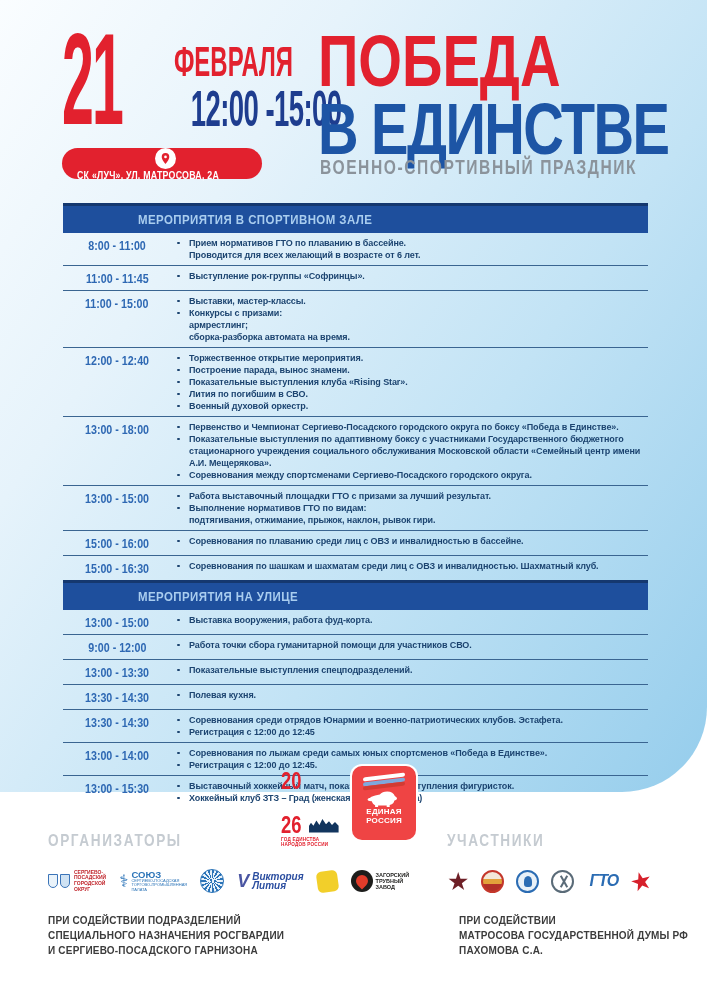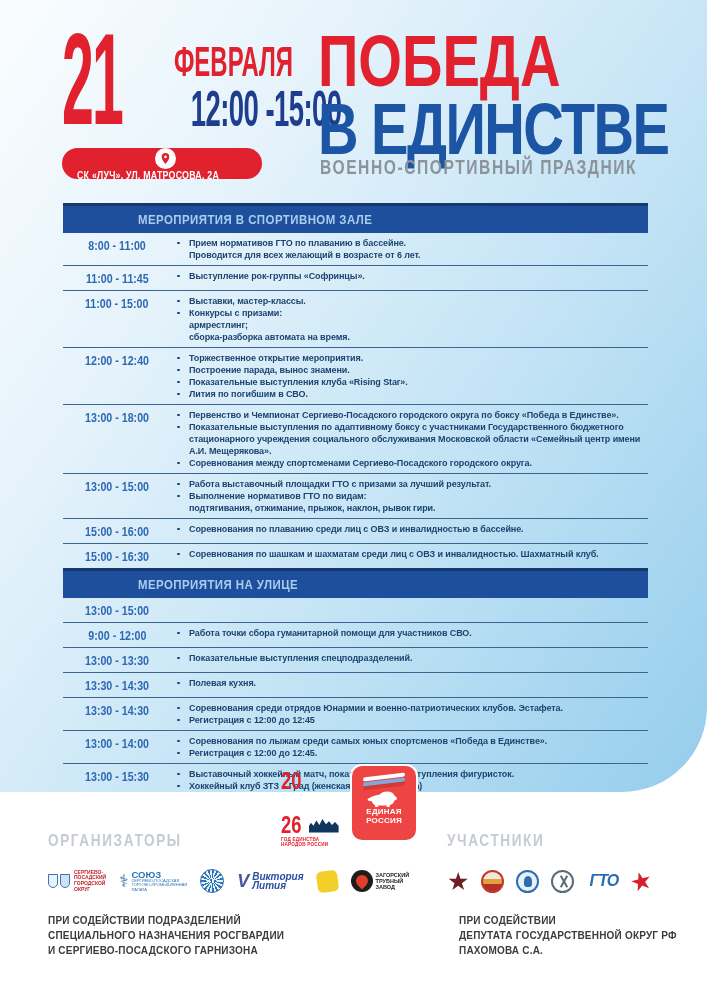--- a/index.html
+++ b/index.html
@@ -165,20 +165,21 @@
             <div class="line cont">сборка-разборка автомата на время.</div>
           </div>
         </div>
         <div class="sched-row">
           <div class="cell-time"><div class="time-text">12:00 - 12:40</div></div>
           <div class="cell-events">
             <div class="line bullet">Торжественное открытие мероприятия.</div>
             <div class="line bullet">Построение парада, вынос знамени.</div>
             <div class="line bullet">Показательные выступления клуба «Rising Star».</div>
             <div class="line bullet">Лития по погибшим в СВО.</div>
+            <div class="line bullet">Военный духовой оркестр.</div>
           </div>
         </div>
         <div class="sched-row">
           <div class="cell-time"><div class="time-text">13:00 - 18:00</div></div>
           <div class="cell-events">
             <div class="line bullet">Первенство и Чемпионат Сергиево-Посадского городского округа по боксу «Победа в Единстве».</div>
             <div class="line bullet">Показательные выступления по адаптивному боксу с участниками Государственного бюджетного стационарного учреждения социального обслуживания Московской области «Семейный центр имени А.И. Мещерякова».</div>
             <div class="line bullet">Соревнования между спортсменами Сергиево-Посадского городского округа.</div>
           </div>
         </div>
@@ -200,20 +201,23 @@
           <div class="cell-time"><div class="time-text">15:00 - 16:30</div></div>
           <div class="cell-events">
             <div class="line bullet">Соревнования по шашкам и шахматам среди лиц с ОВЗ и инвалидностью. Шахматный клуб.</div>
           </div>
         </div>
         <div class="sec-bar">
           <div class="sec-title">МЕРОПРИЯТИЯ НА УЛИЦЕ</div>
         </div>
         <div class="sched-row">
           <div class="cell-time"><div class="time-text">13:00 - 15:00</div></div>
+          <div class="cell-events">
+            <div class="line bullet">Выставка вооружения, работа фуд-корта.</div>
+          </div>
         </div>
         <div class="sched-row">
           <div class="cell-time"><div class="time-text">9:00 - 12:00</div></div>
           <div class="cell-events">
             <div class="line bullet">Работа точки сбора гуманитарной помощи для участников СВО.</div>
           </div>
         </div>
         <div class="sched-row">
           <div class="cell-time"><div class="time-text">13:00 - 13:30</div></div>
           <div class="cell-events">
@@ -342,16 +346,16 @@
       </div>
     </div>
 
   <div class="fine-print fp-left">
     <div>ПРИ СОДЕЙСТВИИ ПОДРАЗДЕЛЕНИЙ</div>
     <div>СПЕЦИАЛЬНОГО НАЗНАЧЕНИЯ РОСГВАРДИИ</div>
     <div>И СЕРГИЕВО-ПОСАДСКОГО ГАРНИЗОНА</div>
   </div>
   <div class="fine-print fp-right">
     <div>ПРИ СОДЕЙСТВИИ</div>
-    <div>ДЕПУТАТА ГОСУДАРСТВЕННОЙ ОКРУГ РФ</div>
+    <div>МАТРОСОВА ГОСУДАРСТВЕННОЙ ДУМЫ РФ</div>
     <div>ПАХОМОВА С.А.</div>
   </div>
 </div>
 
 </body></html>

